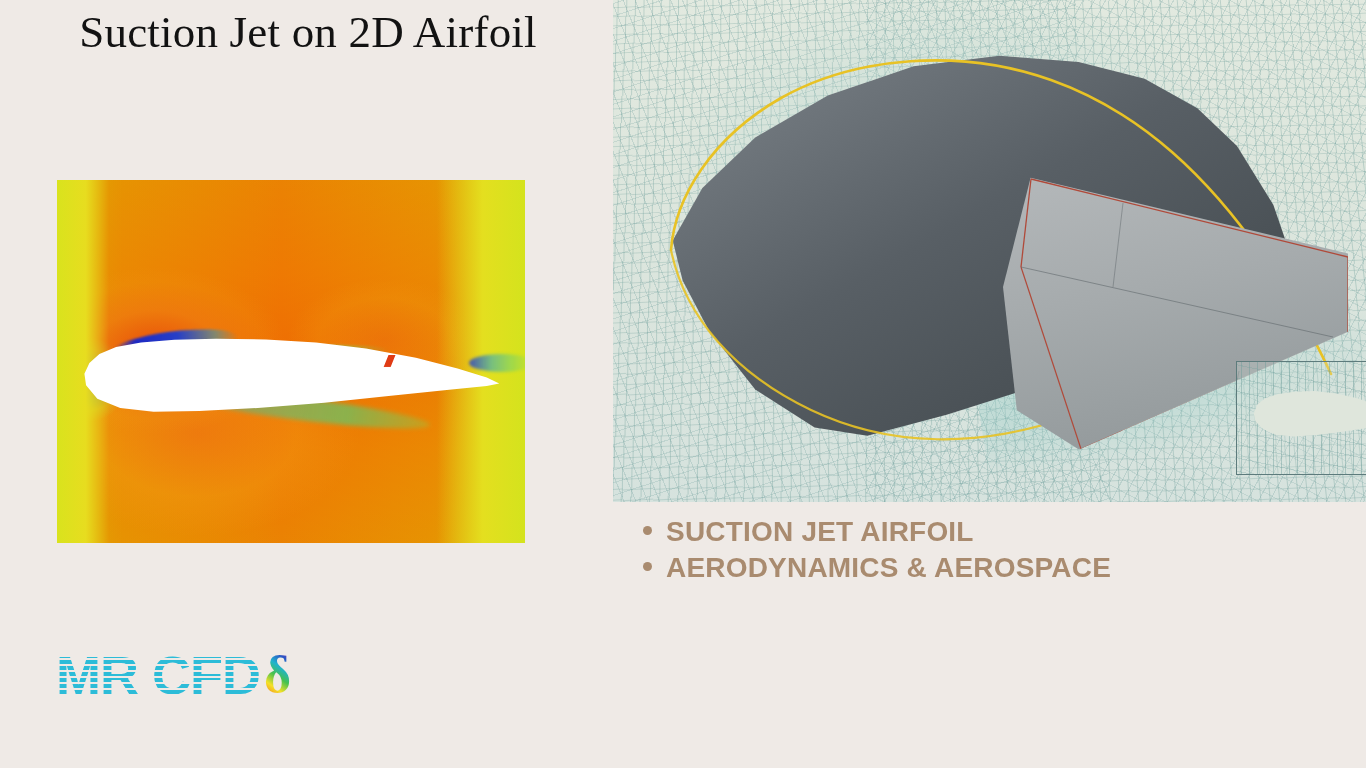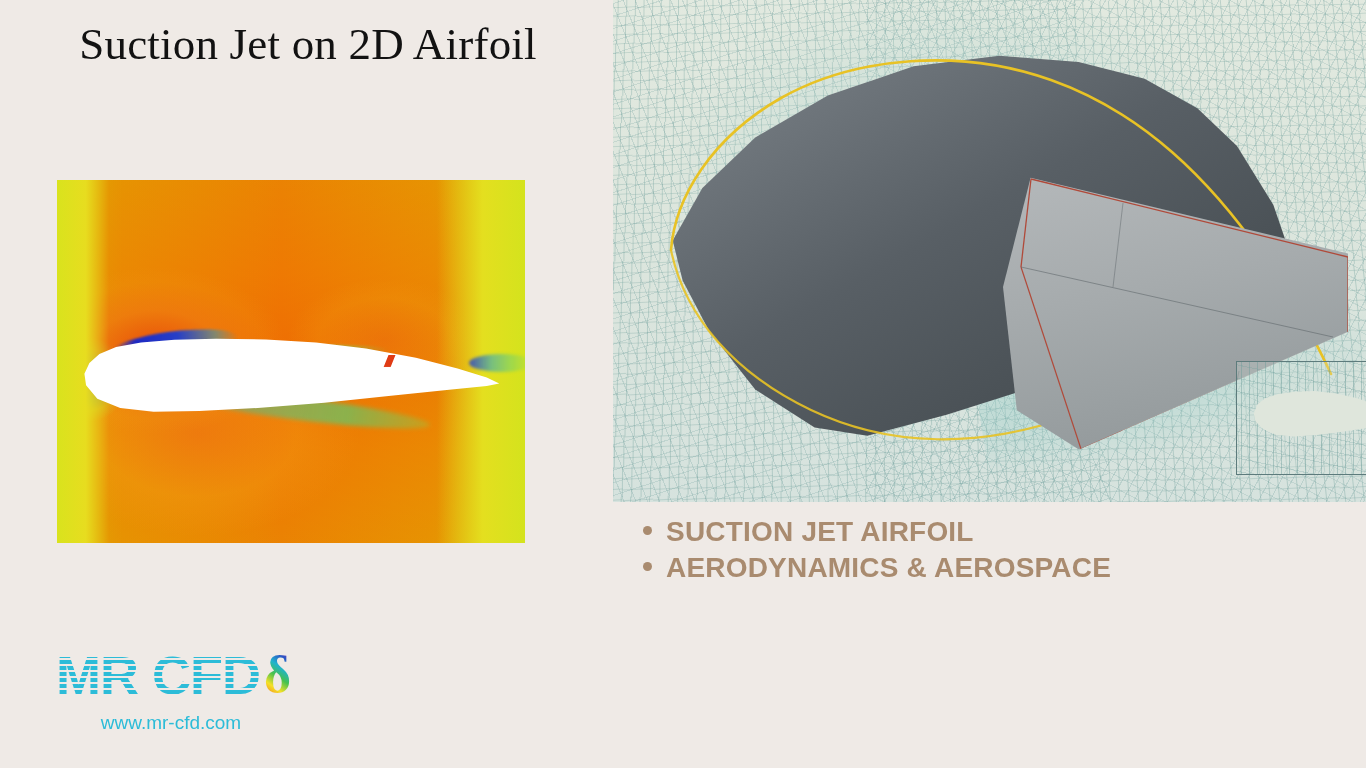--- a/index.html
+++ b/index.html
@@ -7,21 +7,21 @@
   body{
     width:1366px;height:768px;overflow:hidden;
     background:#efeae6;
     font-family:"Liberation Sans", sans-serif;
     position:relative;
   }
   .slide{position:absolute;inset:0;background:#efeae6;}
 
   
   .title-block{
-    position:absolute;left:0px;top:16px;width:616px;
+    position:absolute;left:0px;top:4px;width:616px;
     text-align:center;
     font-family:"Liberation Serif", serif;
     color:#121212;
     line-height:1.25;
     letter-spacing:0.2px;
   }
   .title-line{font-size:45px;display:block;white-space:nowrap;}
 
   
   .contour-wrap{
@@ -307,17 +307,16 @@
         <span class="stripes"></span>
       </span>
       <span style="width:14px"></span>
       <span class="logo-word">
         <span>CFD</span>
         <span class="stripes"></span>
       </span>
       <span class="logo-delta">δ</span>
     </div>
     <div class="logo-lines">
-      <div>www.mr-cfd.com</div>
     </div>
   </div>
 
 </div>
 
 </body></html>

